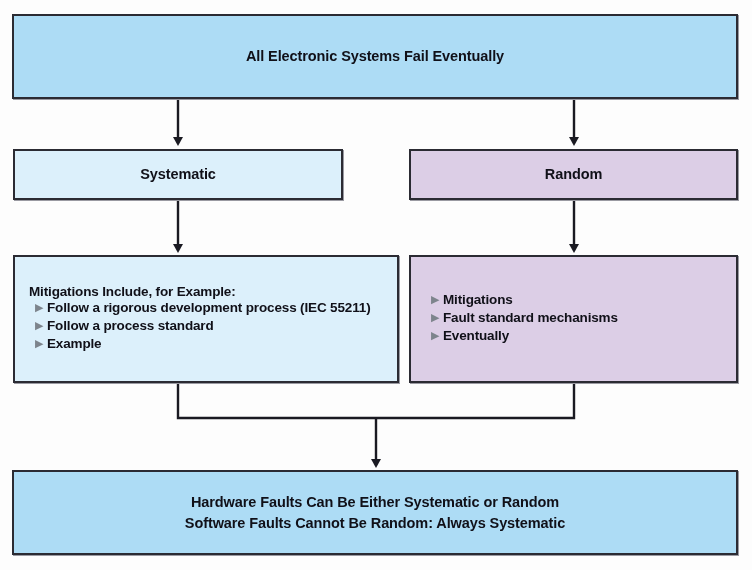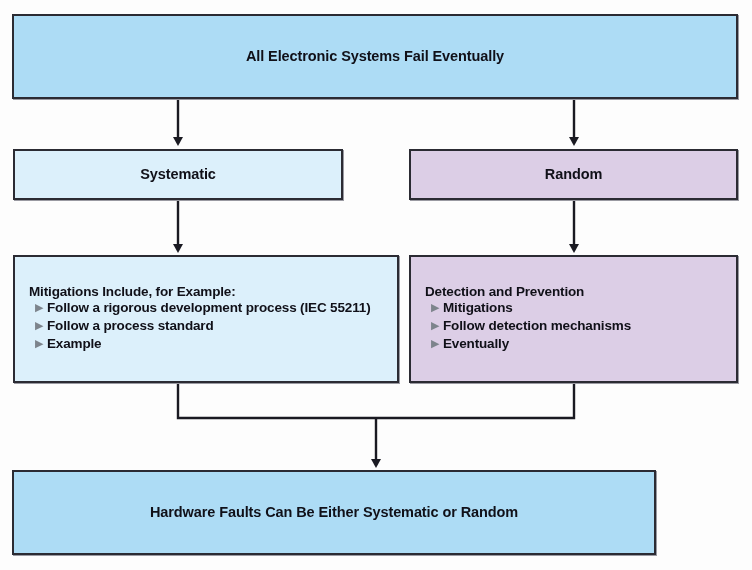--- a/index.html
+++ b/index.html
@@ -143,37 +143,37 @@
         <li>
           <span class="tri">▶</span>
           <span class="btxt">Example</span>
         </li>
       </ul>
     </div>
   </div>
 
   <div class="node fill-purple" style="left:409px; top:255px; width:329px; height:128px;">
     <div class="detail-body">
-      <div class="detail-head">Detection and Prevention</div>
       <ul class="bullet-list">
         <li>
           <span class="tri">▶</span>
           <span class="btxt">Mitigations</span>
         </li>
         <li>
           <span class="tri">▶</span>
-          <span class="btxt">Follow detection mechanisms</span>
+          <span class="btxt">Fault standard mechanisms</span>
         </li>
         <li>
           <span class="tri">▶</span>
           <span class="btxt">Eventually</span>
         </li>
       </ul>
     </div>
   </div>
 
-  <div class="node fill-blue" style="left:12px; top:470px; width:644px; height:85px;">
+  <div class="node fill-blue" style="left:12px; top:470px; width:726px; height:85px;">
     <div class="node-title">
       <span class="line">Hardware Faults Can Be Either Systematic or Random</span>
+      <span class="line">Software Faults Cannot Be Random: Always Systematic</span>
     </div>
   </div>
 
 </div>
 
 </body></html>

